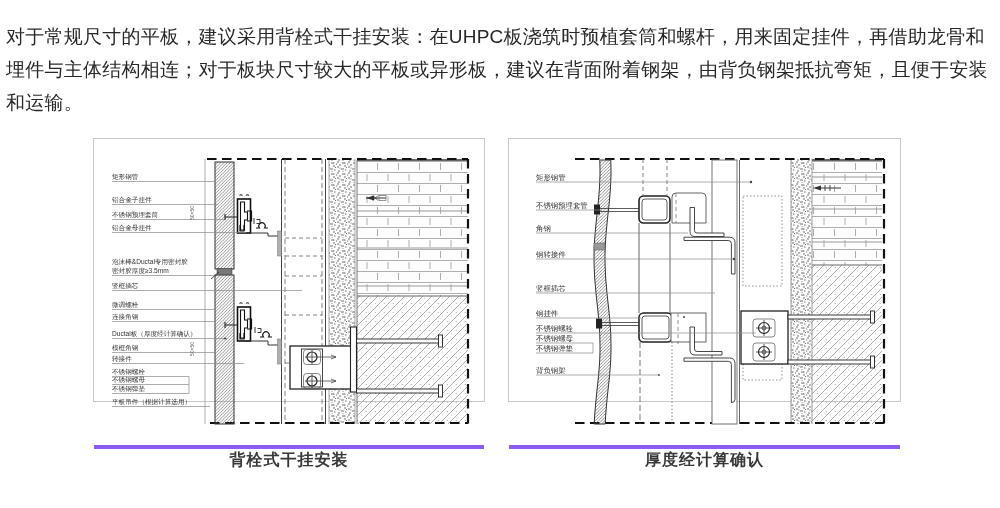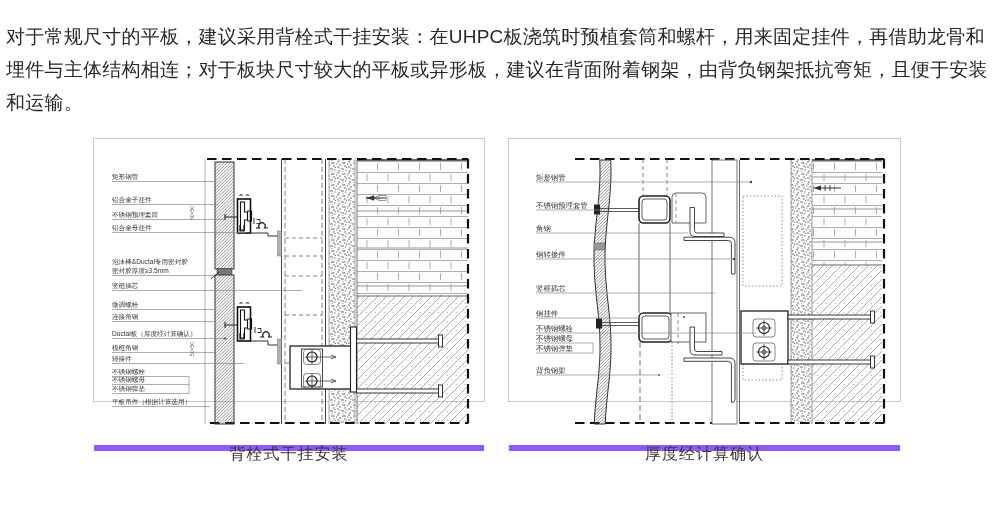--- a/index.html
+++ b/index.html
@@ -1,18 +1,18 @@
 <!DOCTYPE html>
 <html><head><meta charset="utf-8">
 <style>
 html,body{margin:0;padding:0;background:#fff;width:1000px;height:508px;overflow:hidden}
 body{font-family:"Liberation Sans",sans-serif;position:relative}
 .intro{position:absolute;left:6px;top:20px;width:1200px;font-size:19px;line-height:33px;color:#282828;letter-spacing:0.25px;white-space:nowrap;font-weight:500}
 .panel{position:absolute;top:138px;height:264px;border:1px solid #c9c9c9;background:#fff;box-sizing:border-box}
-.cap{position:absolute;left:0;right:0;top:306px;bottom:0;border-top:6px solid #8b5cf6;display:flex;align-items:center;justify-content:center;font-size:16px;font-weight:400;color:#383838;letter-spacing:1px;padding-top:3px;box-sizing:border-box}
+.cap{position:absolute;left:0;right:0;top:306px;bottom:0;border-top:4px solid #8b5cf6;display:flex;align-items:center;justify-content:center;font-size:16px;font-weight:700;color:#383838;letter-spacing:1px;padding-top:11px;box-sizing:border-box}
 </style></head><body>
 <div class="intro">对于常规尺寸的平板，建议采用背栓式干挂安装：在UHPC板浇筑时预植套筒和螺杆，用来固定挂件，再借助龙骨和<br>埋件与主体结构相连；对于板块尺寸较大的平板或异形板，建议在背面附着钢架，由背负钢架抵抗弯矩，且便于安装<br>和运输。</div>
 <div class="panel" style="left:93px;width:392px">
 
 <svg width="390" height="306" viewBox="0 0 390 306" style="position:absolute;top:0;left:0">
 <defs>
 <pattern id="h45" width="3.2" height="3.2" patternUnits="userSpaceOnUse">
           <path d="M-1,4.2 L4.2,-1" stroke="#555" stroke-width="0.65" fill="none"></path>
         </pattern>
 <pattern id="conc" width="9" height="9" patternUnits="userSpaceOnUse">

